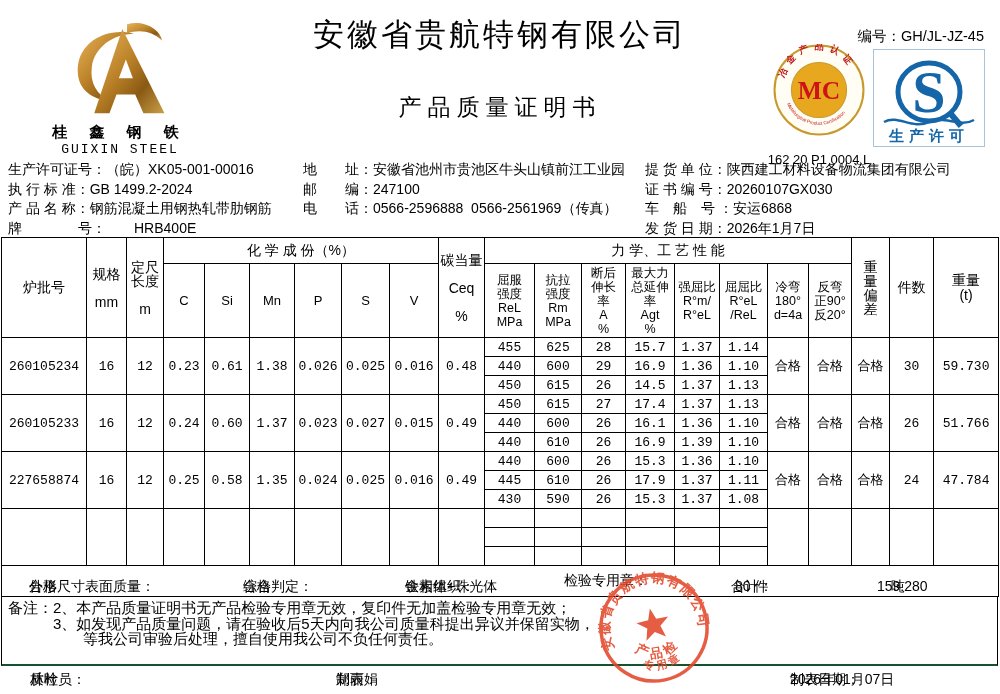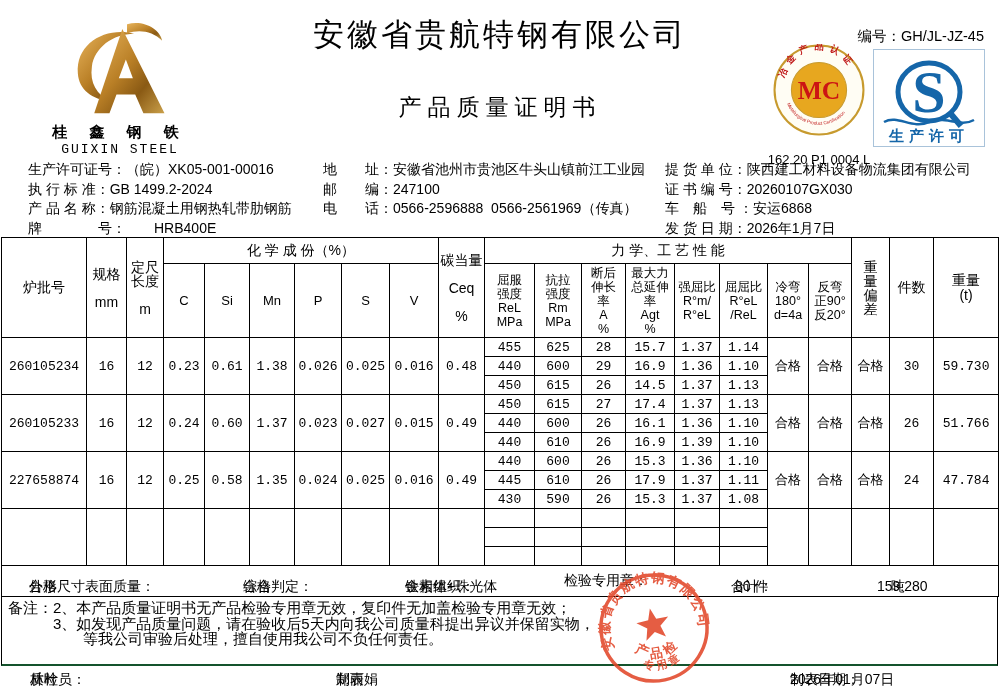--- a/index.html
+++ b/index.html
@@ -12,21 +12,21 @@
   .logo-en{font-size:13px;letter-spacing:2px;font-family:"Liberation Mono","DejaVu Sans Mono",monospace;}
   .company{position:absolute;left:0;right:0;top:14px;text-align:center;font-size:31px;letter-spacing:3px;font-family:"Liberation Serif","DejaVu Serif",serif;}
   .doctitle{position:absolute;left:0;right:0;top:92px;text-align:center;font-size:23px;letter-spacing:6px;font-family:"Liberation Serif","DejaVu Serif",serif;}
   .serial{position:absolute;right:16px;top:27px;font-size:14.5px;white-space:pre;}
   .mc-wrap{position:absolute;left:773px;top:44px;width:92px;height:92px;}
   .mc-code{position:absolute;left:756px;top:138px;width:126px;text-align:center;font-size:13px;white-space:pre;margin-top:14px;}
   .qs-wrap{position:absolute;left:873px;top:49px;width:112px;height:98px;border:1px solid #a9c3da;background:#fff;}
   
   .info{position:absolute;top:160px;left:0;width:1000px;font-size:14px;}
   .info .col{position:absolute;top:0;}
-  .info .ln{white-space:pre;line-height:19.5px;margin-left:20px;}
+  .info .ln{white-space:pre;line-height:19.5px;}
   .col-a{left:8px;} .col-b{left:303px;} .col-c{left:645px;}
   
   .sheet{position:absolute;left:1px;top:237px;width:997px;}
   table{border-collapse:collapse;table-layout:fixed;width:997px;}
   td{border:1px solid #000;text-align:center;vertical-align:middle;padding:0;font-size:13px;overflow:hidden;}
   .hr1 td{height:26px;font-size:14px;}
   .hr2 td{height:74px;}
   .th{white-space:pre-line;line-height:14px;font-size:12.5px;}
   .thv{white-space:pre-line;line-height:15px;font-size:13px;}
   .r td{height:19px;font-family:"Liberation Mono","DejaVu Sans Mono",monospace;font-size:13px;}

